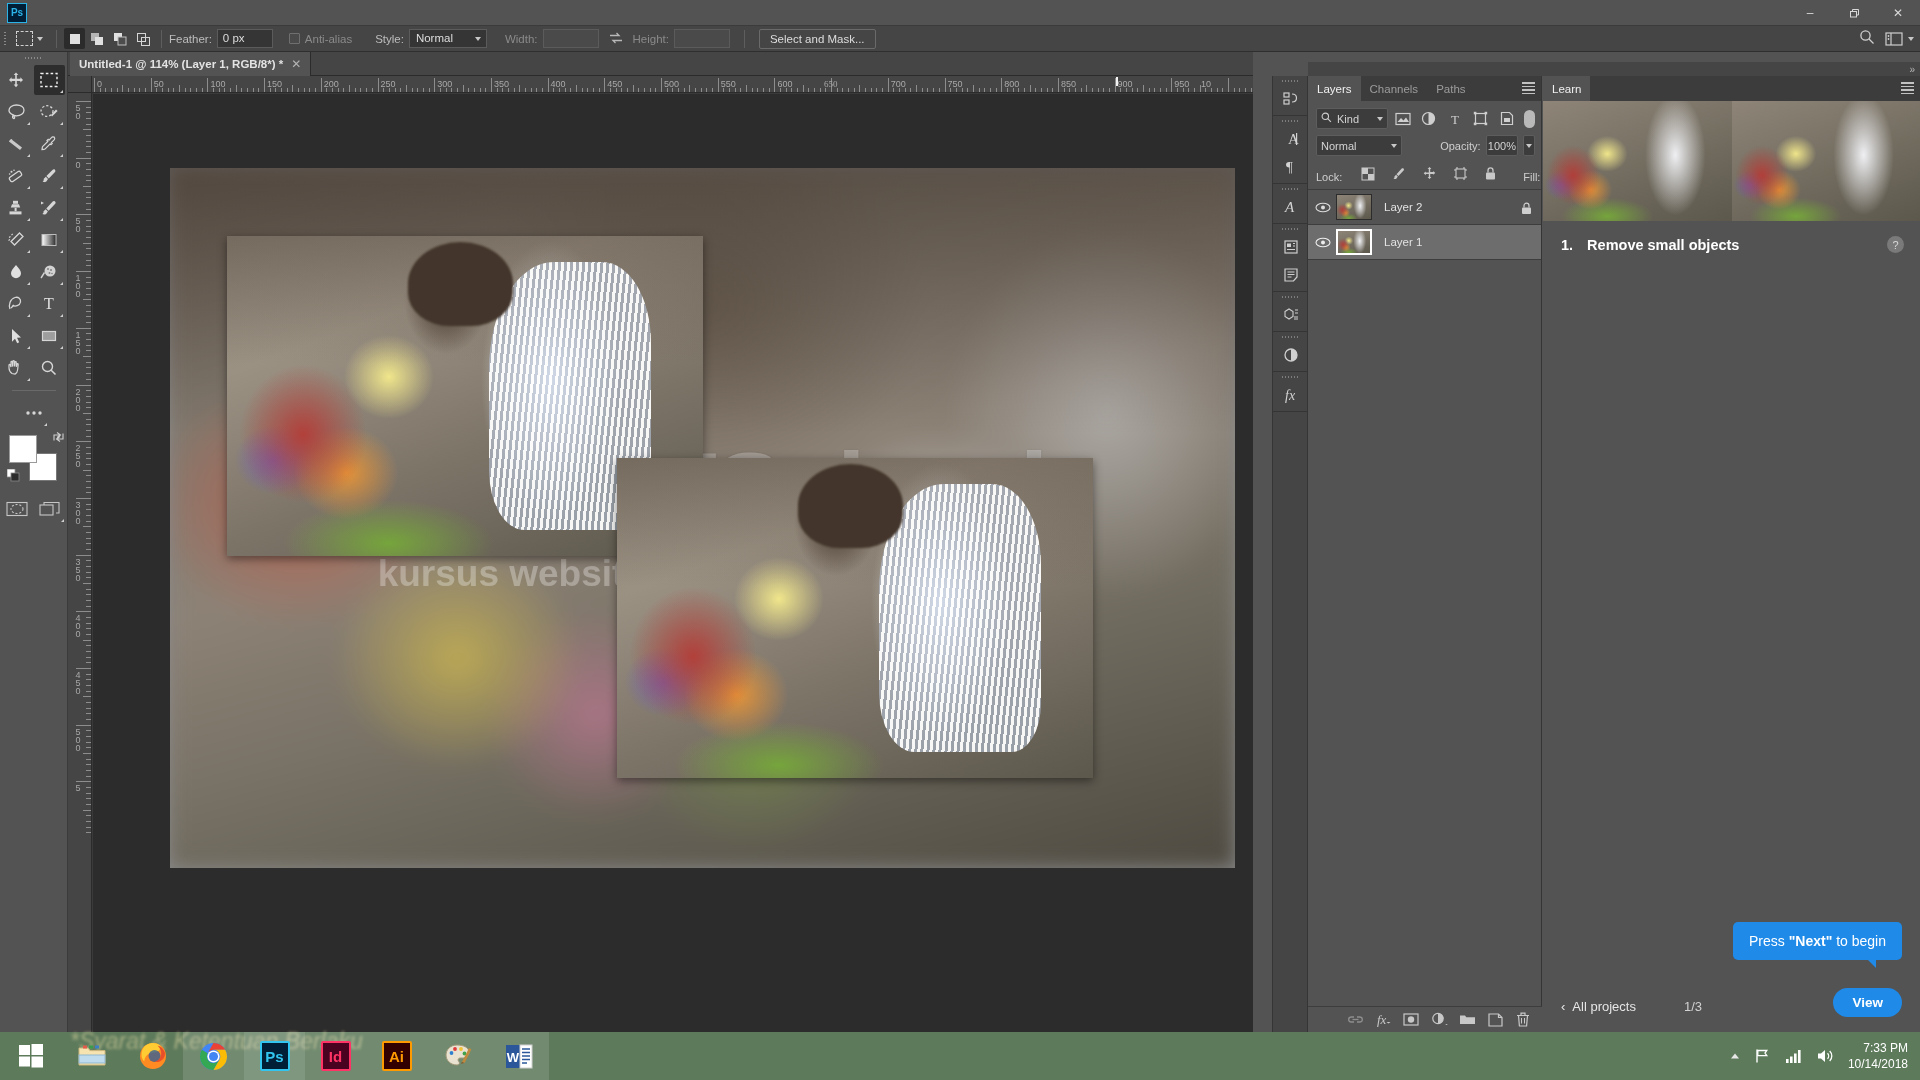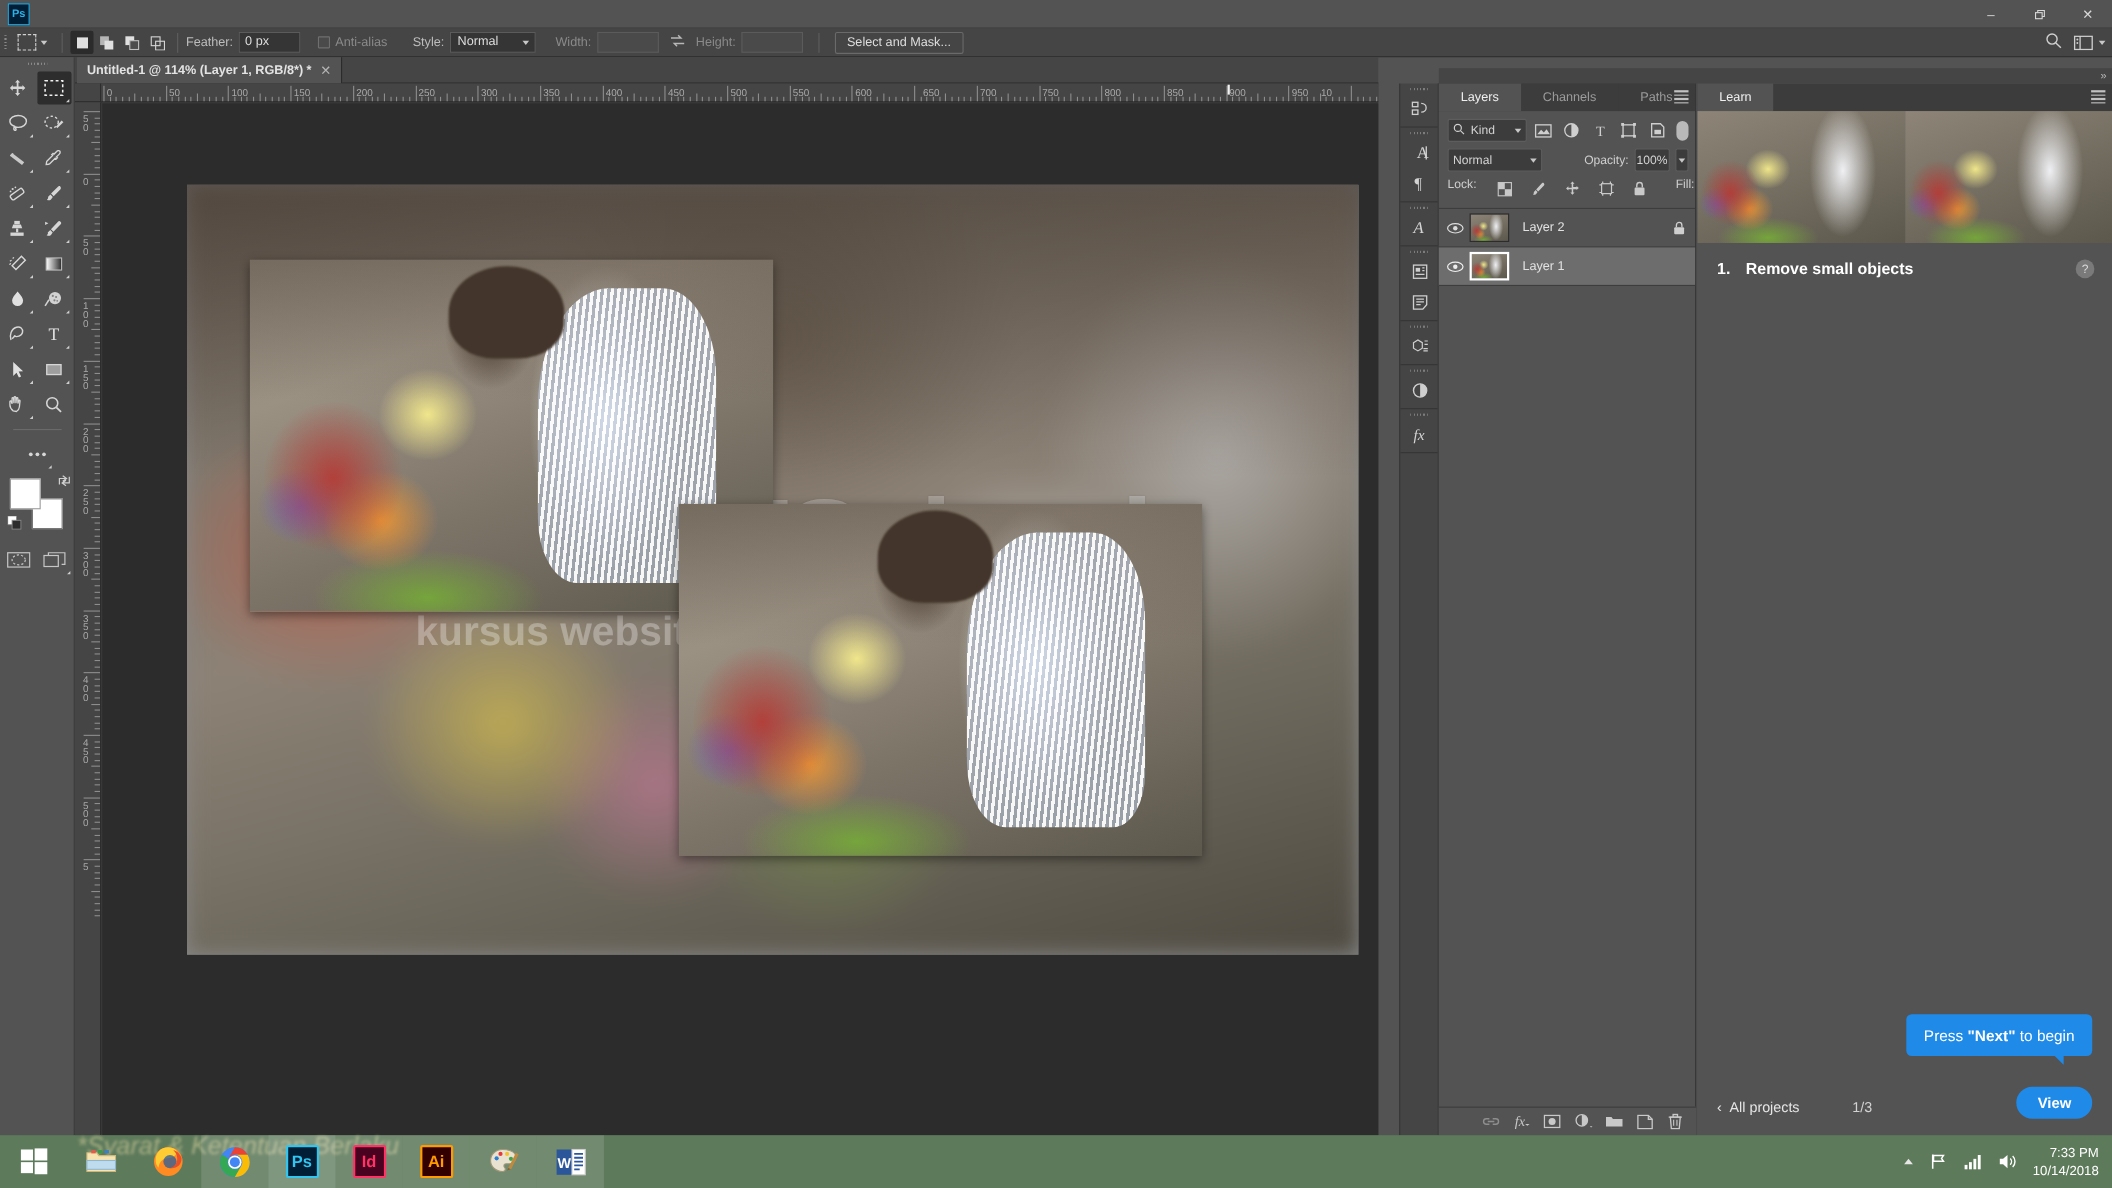--- a/index.html
+++ b/index.html
@@ -182,21 +182,21 @@
   .panel-top-bar {
     position:absolute; left:1308px; top:62px; width:612px; height:14px;
     background:#454545;
   }
   .dbl-arrow { position:absolute; right:6px; top:2px; color:#b8b8b8; font-size:10px; letter-spacing:-1px;}
   .layers-panel {
     position:absolute; left:1308px; top:76px; width:234px; height:956px;
     background:#454545; border-right:1px solid #353535;
   }
   .panel-tabs { display:flex; height:25px; background:#3c3c3c; position:relative; }
-  .ptab { padding:0 20px; height:25px; display:flex;align-items:center;
+  .ptab { padding:0 9px; height:25px; display:flex;align-items:center;
     color:#9c9c9c; font-size:11.5px; background:#3c3c3c; }
   .ptab.active { background:#535353; color:#f0f0f0; }
   .pmenu { position:absolute; right:6px; top:6px; display:flex;flex-direction:column;gap:2px;}
   .pmenu i { display:block;width:13px;height:1.5px;background:#c2c2c2; }
   .panel-body { background:#535353; height:931px; position:relative; }
   .lrow1 { display:flex; align-items:center; padding:7px 6px 4px 8px; gap:5px; }
   .kind-box {
     display:flex;align-items:center; gap:5px;
     background:#3c3c3c; border:1px solid #5d5d5d; height:21px; width:72px;
     padding:0 4px; border-radius:2px; position:relative;
@@ -211,21 +211,21 @@
     display:flex;align-items:center;padding:0 4px;position:relative;border-radius:2px;
   }
   .blend-box span{color:#d3d3d3;font-size:11px;}
   .blend-box .caret{position:absolute;right:4px;top:8px;}
   .opa-label{color:#cfcfcf;font-size:11px;margin-left:33px;}
   .num-box{background:#3c3c3c;border:1px solid #5d5d5d;height:21px;width:40px;
     display:flex;align-items:center;justify-content:center;border-radius:2px;}
   .num-box span{color:#d3d3d3;font-size:11px;}
   .mini-caret{width:14px;height:21px;border:1px solid #5d5d5d;background:#3c3c3c;
     display:flex;align-items:center;justify-content:center;border-radius:2px;}
-  .lrow3 { display:flex; align-items:flex-start; padding:4px 6px 6px 8px; gap:16px;
+  .lrow3 { display:flex; align-items:flex-end; padding:4px 6px 6px 8px; gap:16px;
     border-bottom:1px solid #3d3d3d; }
   .lock-label{color:#cfcfcf;font-size:11px;margin-right:3px;}
   .lock-ic{width:19px;height:19px;display:flex;align-items:center;justify-content:center;color:#c9c9c9;}
 
   .layer-row {
     display:flex; align-items:center; height:35px; position:relative;
     border-bottom:1px solid #3d3d3d; padding-left:4px;
   }
   .layer-row.selected { background:#6d6d6d; }
   .eye { width:22px; display:flex;align-items:center;justify-content:center; }
@@ -780,21 +780,21 @@
         <div class="rtick" style="left: 688.07px; top: 12px; width: 1px; height: 5px;"></div>
         <div class="rtick" style="left: 693.74px; top: 12px; width: 1px; height: 5px;"></div>
         <div class="rtick" style="left: 699.41px; top: 12px; width: 1px; height: 5px;"></div>
         <div class="rtick" style="left: 705.08px; top: 12px; width: 1px; height: 5px;"></div>
         <div class="rtick" style="left: 710.75px; top: 9px; width: 1px; height: 8px;"></div>
         <div class="rtick" style="left: 716.42px; top: 12px; width: 1px; height: 5px;"></div>
         <div class="rtick" style="left: 722.09px; top: 12px; width: 1px; height: 5px;"></div>
         <div class="rtick" style="left: 727.76px; top: 12px; width: 1px; height: 5px;"></div>
         <div class="rtick" style="left: 733.43px; top: 12px; width: 1px; height: 5px;"></div>
         <div class="rtick" style="left: 739.1px; top: 2px; width: 1px; height: 15px;"></div>
-        <div class="rlabel" style="left: 747px; top: 3px;">650</div>
+        <div class="rlabel" style="left: 732px; top: 3px; font-family: Liberation Serif, serif;">650</div>
         <div class="rtick" style="left: 744.77px; top: 12px; width: 1px; height: 5px;"></div>
         <div class="rtick" style="left: 750.44px; top: 12px; width: 1px; height: 5px;"></div>
         <div class="rtick" style="left: 756.11px; top: 12px; width: 1px; height: 5px;"></div>
         <div class="rtick" style="left: 761.78px; top: 12px; width: 1px; height: 5px;"></div>
         <div class="rtick" style="left: 767.45px; top: 9px; width: 1px; height: 8px;"></div>
         <div class="rtick" style="left: 773.12px; top: 12px; width: 1px; height: 5px;"></div>
         <div class="rtick" style="left: 778.79px; top: 12px; width: 1px; height: 5px;"></div>
         <div class="rtick" style="left: 784.46px; top: 12px; width: 1px; height: 5px;"></div>
         <div class="rtick" style="left: 790.13px; top: 12px; width: 1px; height: 5px;"></div>
         <div class="rtick" style="left: 795.8px; top: 2px; width: 1px; height: 15px;"></div>

